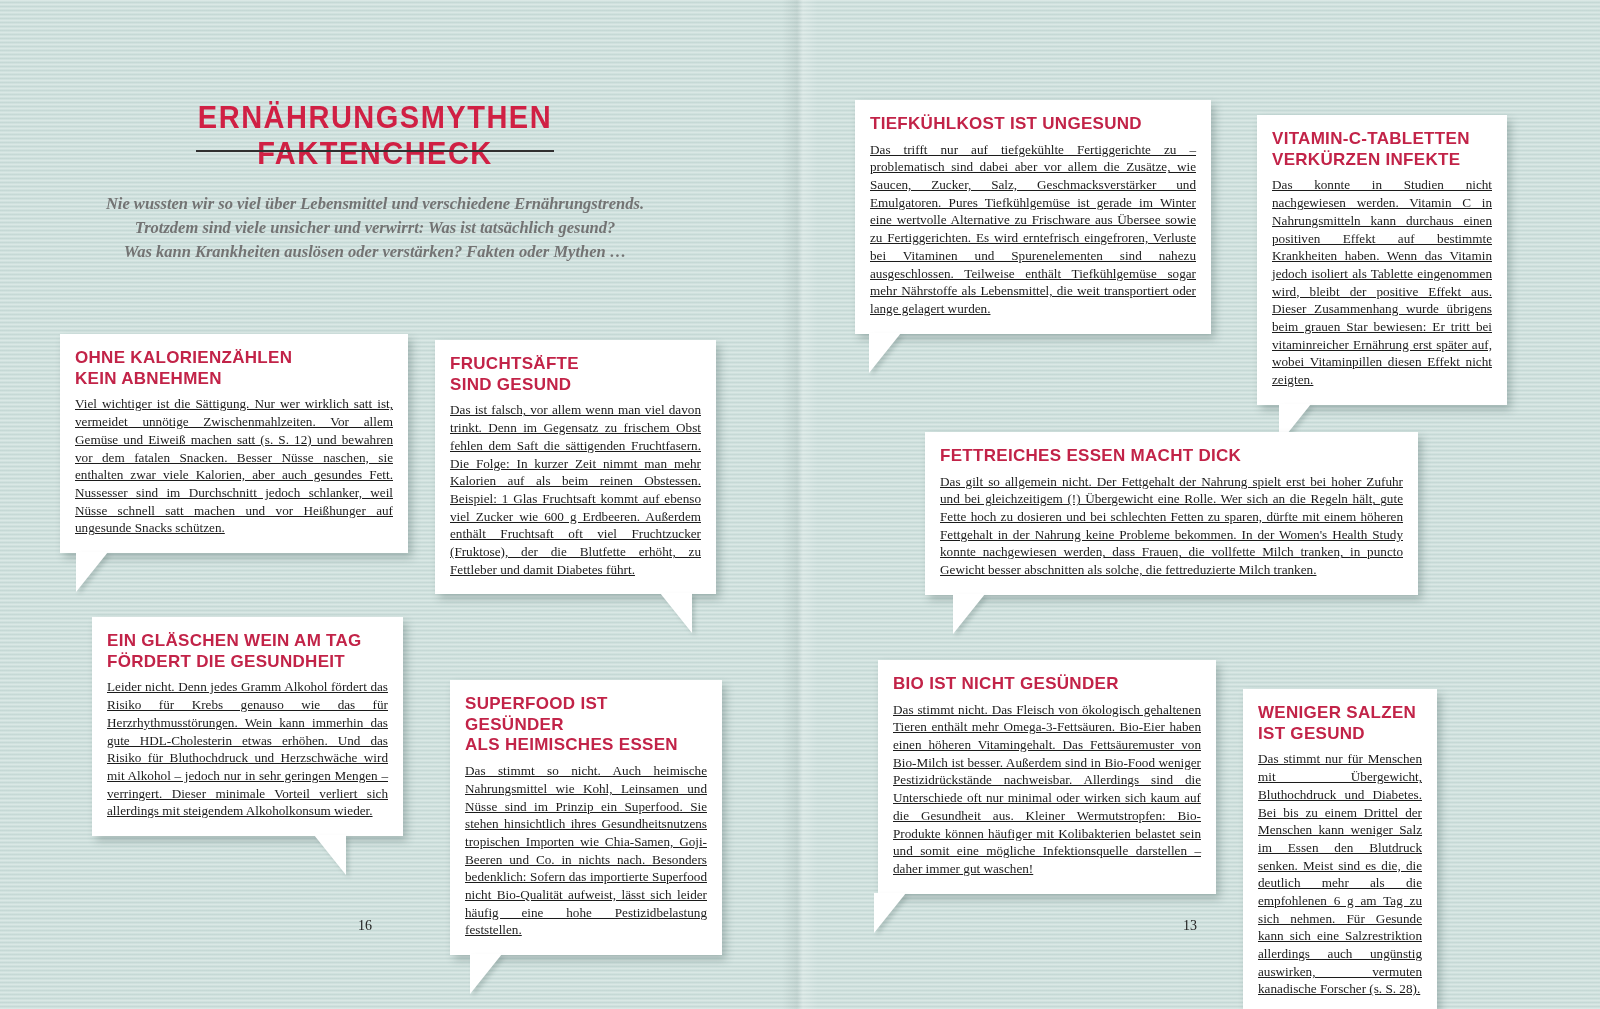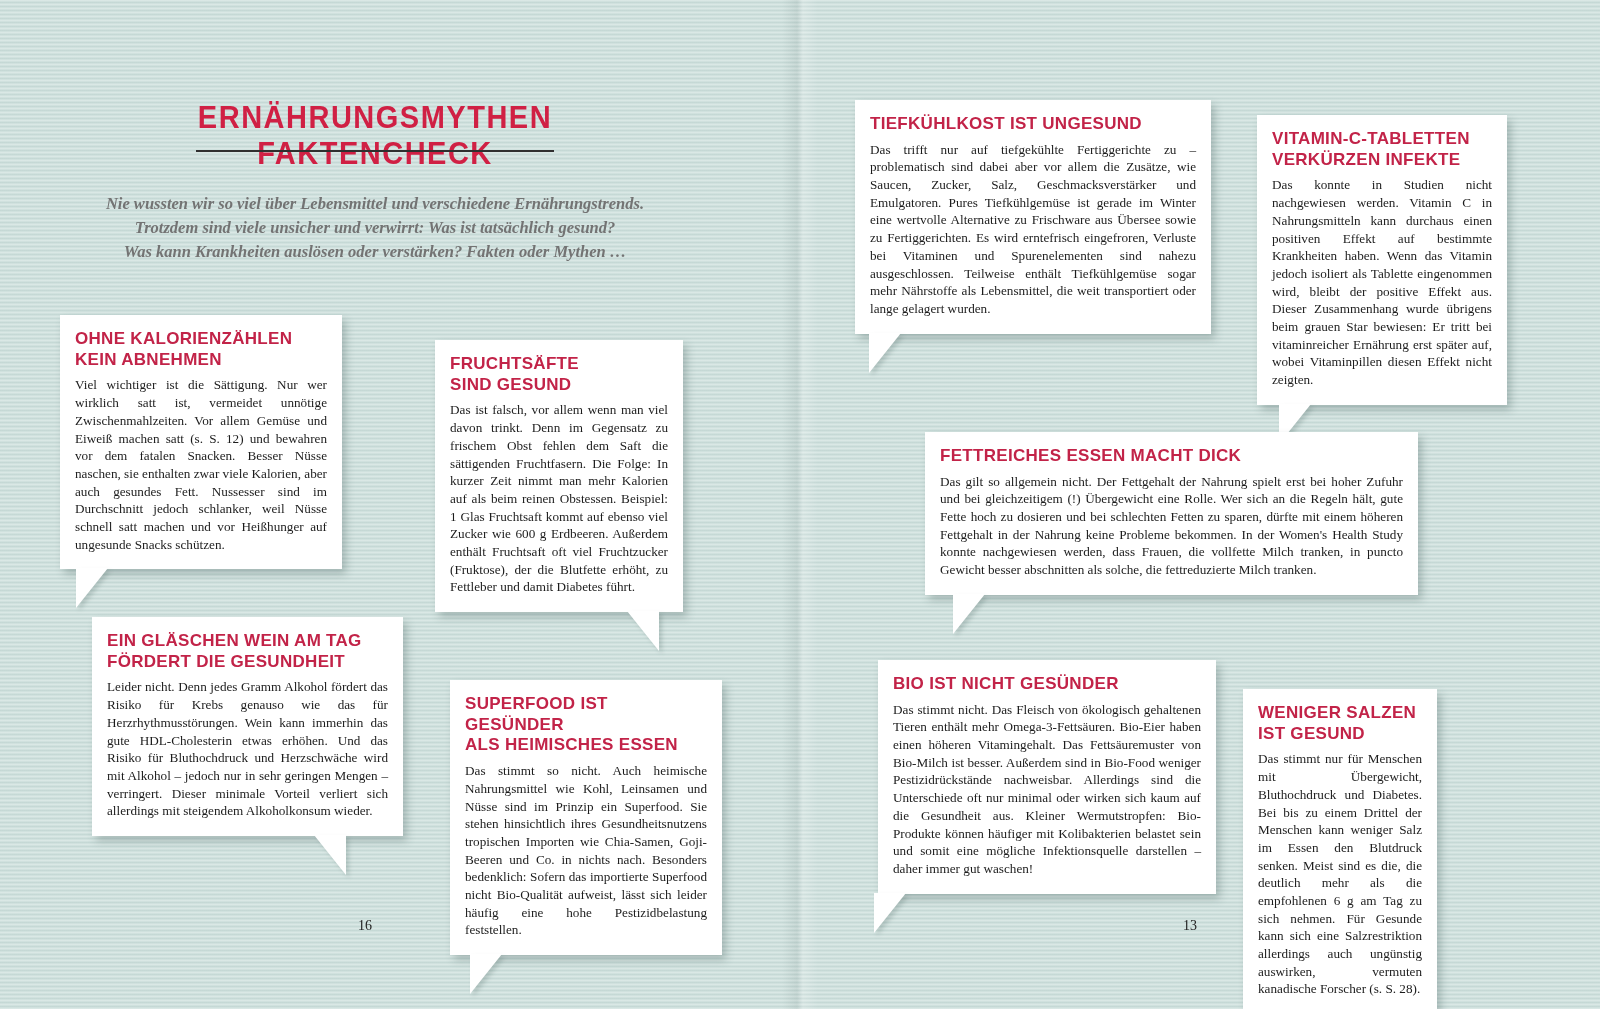--- a/index.html
+++ b/index.html
@@ -38,35 +38,35 @@
     box-shadow:4px 5px 8px rgba(60,85,82,0.30);
   }
   .bubble h3{
     margin:0 0 6px 0;
     font-family:"Liberation Sans", sans-serif;font-weight:bold;
     font-size:17px;line-height:1.22;letter-spacing:0.3px;color:#c22348;
     white-space:pre-line;
   }
   .bubble p{
     margin:0;font-size:13.2px;line-height:1.34;color:#1c1c1c;
-    text-align:justify;hyphens:auto;-webkit-hyphens:auto;
+    text-align:justify;hyphens:auto;text-decoration:underline;-webkit-hyphens:auto;
   }
   .tail{
     position:absolute;top:calc(100% - 1px);width:0;height:0;
     filter:drop-shadow(3px 3px 2px rgba(60,85,82,0.22));
   }
   .tail-dl{border-top:40px solid #ffffff;border-right:32px solid transparent;}
   .tail-dr{border-top:40px solid #ffffff;border-left:32px solid transparent;}
   .page-num{
     position:absolute;font-size:14px;color:#222;font-family:"Liberation Serif", serif;
   }
   
-  #b1{left:60px;top:315px;width:282px;border-radius:32px;}
+  #b1{left:60px;top:334px;width:348px;border-radius:32px;}
   #b1 .tail{left:16px;}
-  #b2{left:435px;top:340px;width:248px;}
+  #b2{left:435px;top:340px;width:281px;}
   #b2 .tail{right:24px;}
   #b3{left:92px;top:617px;width:311px;}
   #b3 .tail{left:222px;}
   #b4{left:450px;top:680px;width:272px;}
   #b4 .tail{left:20px;}
   #b5{left:855px;top:100px;width:356px;}
   #b5 .tail{left:14px;}
   #b6{left:1257px;top:115px;width:250px;}
   #b6 .tail{left:22px;}
   #b7{left:925px;top:432px;width:493px;}

